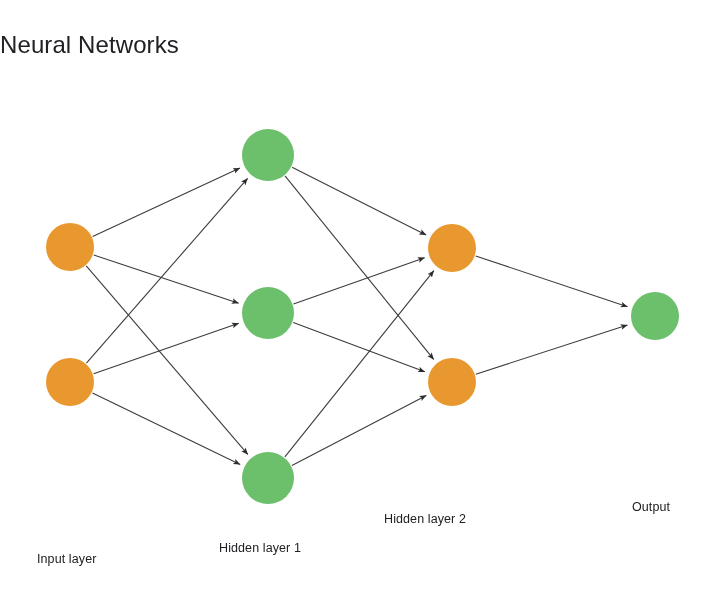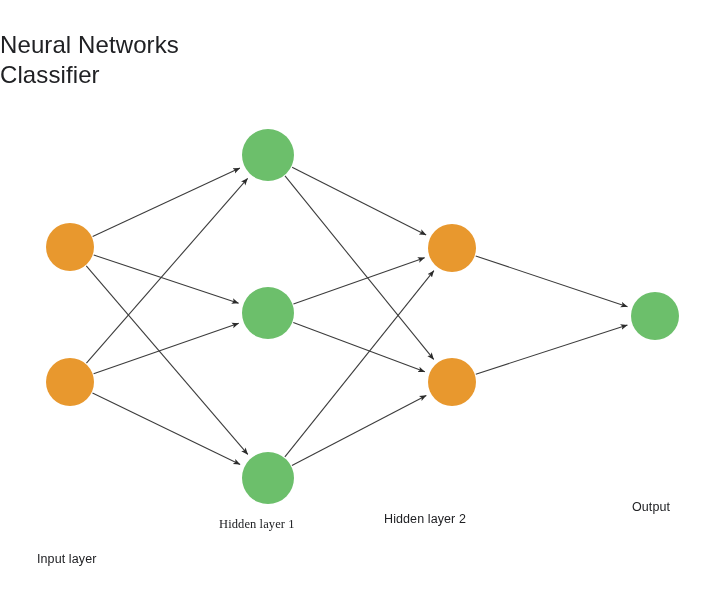--- a/index.html
+++ b/index.html
@@ -85,23 +85,22 @@
         <circle cx="268" cy="313" r="26" fill="#6cbf6b" class="node-circle"></circle>
         <circle cx="268" cy="478" r="26" fill="#6cbf6b" class="node-circle"></circle>
         <circle cx="452" cy="248" r="24" fill="#e8982e" class="node-circle"></circle>
         <circle cx="452" cy="382" r="24" fill="#e8982e" class="node-circle"></circle>
         <circle cx="655" cy="316" r="24" fill="#6cbf6b" class="node-circle"></circle>
       </g>
   </svg>
 
   <div class="title-block">
     <div class="title-line">Neural Networks</div>
-    <div class="title-line">Classifier</div>
   </div>
 
   <div id="labels-layer">
       <div class="layer-label" style="left: 37px; top: 552px;">Input layer</div>
-      <div class="layer-label" style="left: 219px; top: 517px; font-family: Liberation Serif, serif;">Hidden layer 1</div>
+      <div class="layer-label" style="left: 219px; top: 541px;">Hidden layer 1</div>
       <div class="layer-label" style="left: 384px; top: 512px;">Hidden layer 2</div>
       <div class="layer-label" style="left: 632px; top: 500px;">Output</div>
     </div>
 
 </div>
 
 </body></html>

